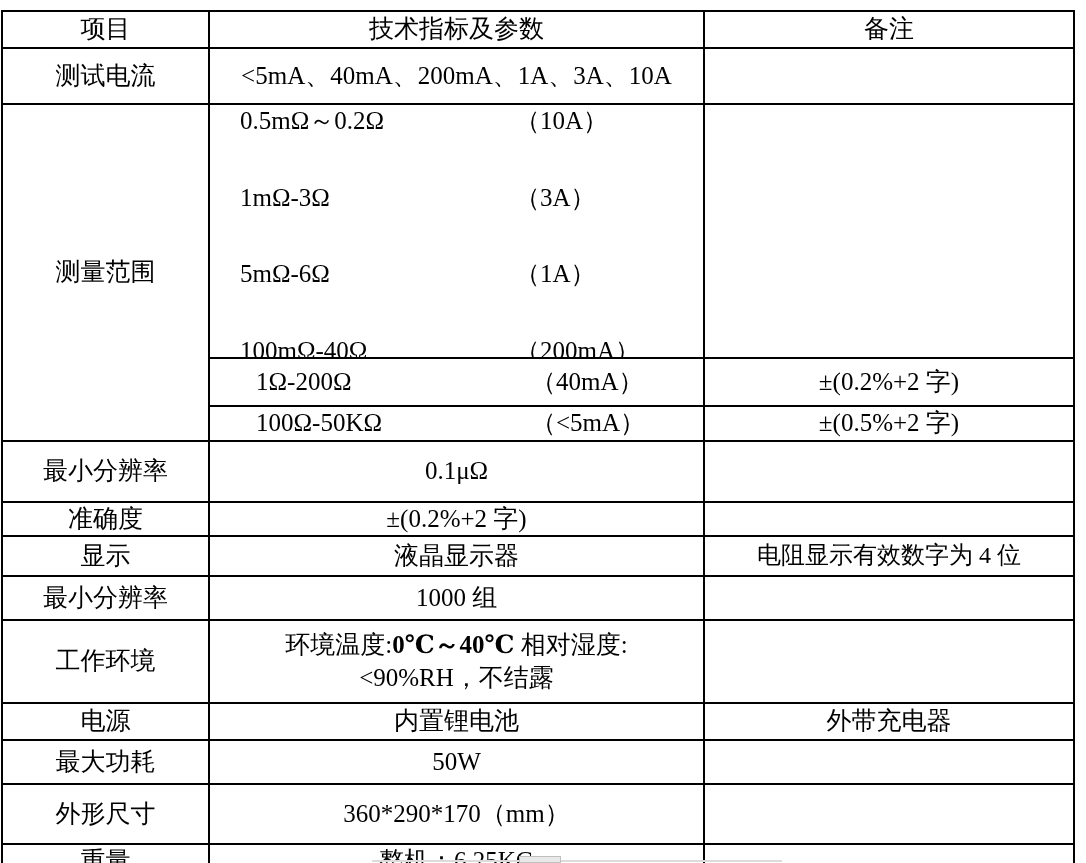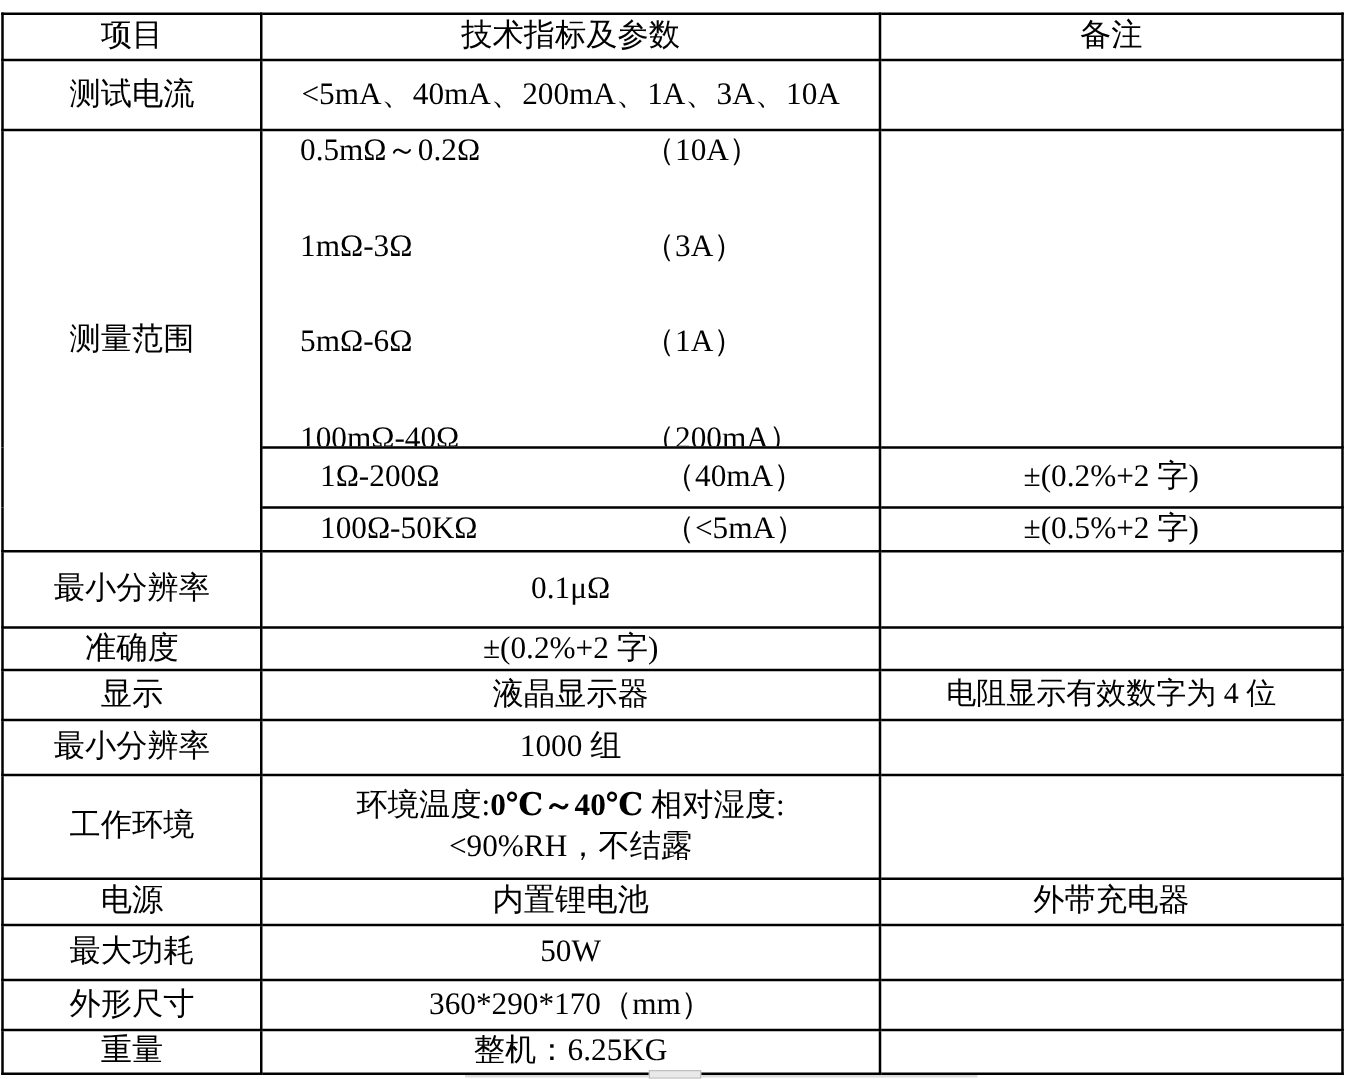--- a/index.html
+++ b/index.html
@@ -210,21 +210,21 @@
       <td>内置锂电池</td>
       <td>外带充电器</td>
     </tr>
 
     <tr style="height:44px;">
       <td>最大功耗</td>
       <td>50W</td>
       <td></td>
     </tr>
 
-    <tr style="height:40px;">
+    <tr style="height:60px;">
       <td>外形尺寸</td>
       <td>360*290*170（mm）</td>
       <td></td>
     </tr>
 
     <tr style="height:32px;margin-top:34px;">
       <td>重量</td>
       <td>整机：6.25KG</td>
       <td></td>
     </tr>

